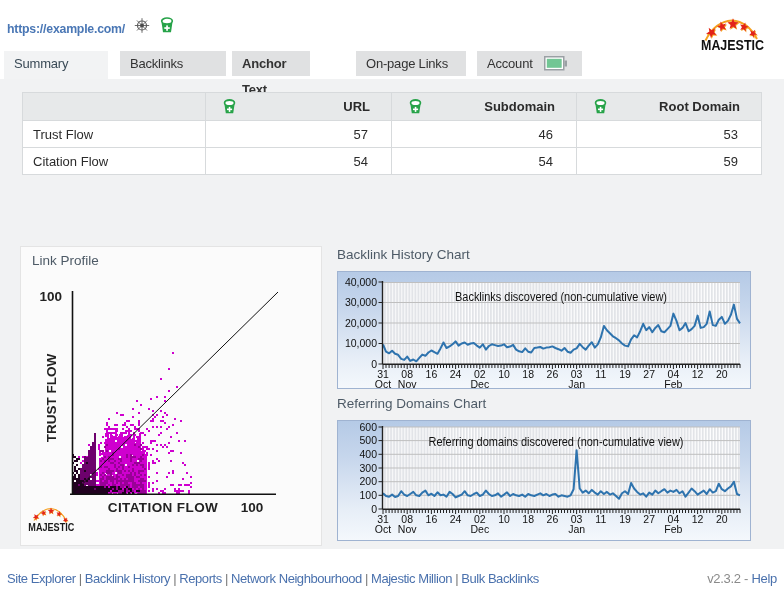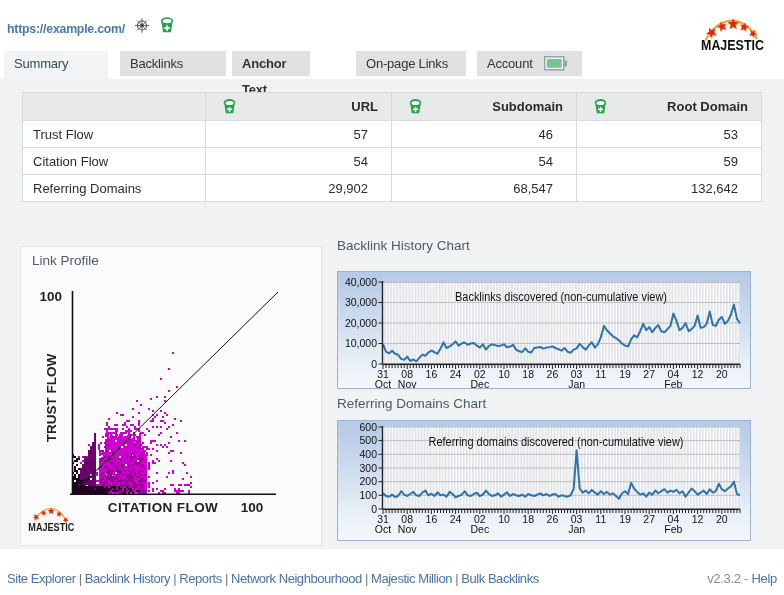--- a/index.html
+++ b/index.html
@@ -3,21 +3,21 @@
 <style>
 * { margin:0; padding:0; box-sizing:border-box; }
 html,body { width:784px; height:595px; background:#fff; font-family:"Liberation Sans",sans-serif; position:relative; overflow:hidden; }
 .abs { position:absolute; }
 .url { left:7px; top:21px; font-size:13.5px; font-weight:bold; color:#4a77b5; letter-spacing:-0.25px; transform:scaleX(0.913); transform-origin:left top; white-space:nowrap; }
 .contentbg { left:0; top:79px; width:784px; height:470px; background:#f1f2f3; }
 .tab { top:51px; height:25px; background:#e0e1e2; font-size:13px; color:#333; line-height:26px; padding-left:10px; letter-spacing:-0.2px; }
 .tab.active { background:#f2f3f4; height:28px; color:#3a4a56; }
 table.sum { border-collapse:collapse; position:absolute; left:22px; top:92px; width:739px; font-size:13px; color:#2b2b2b; table-layout:fixed; }
 table.sum td, table.sum th { border:1px solid #d7dadc; }
-table.sum th { background:#e7e9ea; height:28px; font-weight:bold; text-align:right; padding-right:13px; }
+table.sum th { background:#e7e9ea; height:28px; font-weight:bold; text-align:right; padding-right:21px; }
 table.sum td { background:#fff; height:27px; padding-right:23px; text-align:right; }
 table.sum td.lbl { text-align:left; padding-left:10px; padding-right:0; }
 .panel { left:20px; top:246px; width:302px; height:300px; background:#fbfbfb; border:1px solid #e4e4e4; }
 .ptitle { font-size:13.5px; color:#4d5a66; }
 .chartbox { left:337px; width:414px; height:118px; border:1px solid #9fb3d1; background:linear-gradient(to bottom,#b5cae6 0%,#c6d6ec 30%,#e7eef7 75%,#f4f8fc 100%); }
 .footer { left:7px; top:571px; font-size:13px; color:#4a71ad; letter-spacing:-0.45px; white-space:nowrap; }
 .footer b { color:#777; font-weight:normal; }
 .ver { right:7px; top:571px; font-size:13px; color:#8a8a8a; position:absolute; letter-spacing:-0.3px; }
 .ver span { color:#4a71ad; }
 </style></head>
@@ -106,26 +106,20 @@
         <td>57</td>
         <td>46</td>
         <td>53</td>
       </tr>
  <tr>
         <td class="lbl">Citation Flow</td>
         <td>54</td>
         <td>54</td>
         <td>59</td>
       </tr>
- <tr>
-        <td class="lbl">Referring Domains</td>
-        <td>29,902</td>
-        <td>68,547</td>
-        <td>132,642</td>
-      </tr>
 </tbody>
   </table>
 
 <div class="abs panel"></div>
 <div class="abs ptitle" style="left:32px;top:253px;">Link Profile</div>
 <svg class="abs" style="left:20px;top:246px" width="302" height="300" viewBox="0 0 302 300">
  <g transform="translate(-20,-246)">
   <path d="M78 456h2v2h-2zM80 462h2v2h-2zM82 456h2v2h-2zM82 460h2v2h-2zM86 456h2v2h-2zM88 444h2v2h-2zM96 472h2v2h-2zM96 474h2v2h-2zM96 480h2v2h-2zM96 484h2v2h-2zM98 444h2v2h-2zM98 446h2v2h-2zM98 448h2v2h-2zM98 468h2v2h-2zM98 480h2v2h-2zM98 484h2v2h-2zM99 450h2v2h-2zM99 452h2v2h-2zM99 454h2v2h-2zM99 458h2v2h-2zM99 460h2v2h-2zM99 462h2v2h-2zM99 464h2v2h-2zM99 466h2v2h-2zM99 468h2v2h-2zM99 470h2v2h-2zM99 472h2v2h-2zM99 474h2v2h-2zM99 476h2v2h-2zM99 478h2v2h-2zM99 480h2v2h-2zM99 482h2v2h-2zM99 484h2v2h-2zM99 486h2v2h-2zM99 488h2v2h-2zM99 490h2v2h-2zM99 492h2v2h-2zM100 442h2v2h-2zM100 450h2v2h-2zM101 453h2v2h-2zM101 457h2v2h-2zM101 459h2v2h-2zM101 461h2v2h-2zM101 463h2v2h-2zM101 465h2v2h-2zM101 467h2v2h-2zM101 469h2v2h-2zM101 471h2v2h-2zM101 473h2v2h-2zM101 475h2v2h-2zM101 477h2v2h-2zM101 479h2v2h-2zM101 481h2v2h-2zM101 483h2v2h-2zM101 485h2v2h-2zM101 487h2v2h-2zM101 489h2v2h-2zM101 491h2v2h-2zM102 436h2v2h-2zM102 450h2v2h-2zM102 452h2v2h-2zM103 452h2v2h-2zM103 454h2v2h-2zM103 456h2v2h-2zM103 458h2v2h-2zM103 460h2v2h-2zM103 462h2v2h-2zM103 464h2v2h-2zM103 466h2v2h-2zM103 468h2v2h-2zM103 470h2v2h-2zM103 472h2v2h-2zM103 474h2v2h-2zM103 476h2v2h-2zM103 478h2v2h-2zM103 480h2v2h-2zM103 482h2v2h-2zM103 484h2v2h-2zM103 486h2v2h-2zM103 488h2v2h-2zM103 490h2v2h-2zM103 492h2v2h-2zM104 428h2v2h-2zM104 442h2v2h-2zM104 452h2v2h-2zM105 433h2v2h-2zM105 435h2v2h-2zM105 439h2v2h-2zM105 441h2v2h-2zM105 443h2v2h-2zM105 445h2v2h-2zM105 447h2v2h-2zM105 449h2v2h-2zM105 451h2v2h-2zM105 453h2v2h-2zM105 455h2v2h-2zM105 457h2v2h-2zM105 459h2v2h-2zM105 461h2v2h-2zM105 463h2v2h-2zM105 465h2v2h-2zM105 467h2v2h-2zM105 469h2v2h-2zM105 471h2v2h-2zM105 475h2v2h-2zM105 477h2v2h-2zM105 479h2v2h-2zM105 481h2v2h-2zM105 483h2v2h-2zM105 485h2v2h-2zM105 487h2v2h-2zM105 489h2v2h-2zM106 422h2v2h-2zM106 424h2v2h-2zM106 428h2v2h-2zM106 430h2v2h-2zM106 432h2v2h-2zM107 432h2v2h-2zM107 434h2v2h-2zM107 436h2v2h-2zM107 438h2v2h-2zM107 440h2v2h-2zM107 442h2v2h-2zM107 444h2v2h-2zM107 446h2v2h-2zM107 448h2v2h-2zM107 450h2v2h-2zM107 452h2v2h-2zM107 454h2v2h-2zM107 456h2v2h-2zM107 458h2v2h-2zM107 460h2v2h-2zM107 462h2v2h-2zM107 464h2v2h-2zM107 466h2v2h-2zM107 468h2v2h-2zM107 470h2v2h-2zM107 472h2v2h-2zM107 474h2v2h-2zM107 476h2v2h-2zM107 478h2v2h-2zM107 480h2v2h-2zM107 482h2v2h-2zM107 484h2v2h-2zM107 486h2v2h-2zM107 490h2v2h-2zM107 492h2v2h-2zM108 418h2v2h-2zM108 426h2v2h-2zM108 428h2v2h-2zM108 432h2v2h-2zM109 438h2v2h-2zM109 440h2v2h-2zM109 442h2v2h-2zM109 444h2v2h-2zM109 446h2v2h-2zM109 448h2v2h-2zM109 452h2v2h-2zM109 454h2v2h-2zM109 456h2v2h-2zM109 458h2v2h-2zM109 460h2v2h-2zM109 462h2v2h-2zM109 464h2v2h-2zM109 466h2v2h-2zM109 468h2v2h-2zM109 470h2v2h-2zM109 472h2v2h-2zM109 474h2v2h-2zM109 476h2v2h-2zM109 478h2v2h-2zM109 480h2v2h-2zM109 482h2v2h-2zM109 484h2v2h-2zM109 486h2v2h-2zM109 488h2v2h-2zM109 490h2v2h-2zM109 492h2v2h-2zM110 428h2v2h-2zM110 432h2v2h-2zM110 434h2v2h-2zM110 436h2v2h-2zM111 435h2v2h-2zM111 437h2v2h-2zM111 439h2v2h-2zM111 441h2v2h-2zM111 443h2v2h-2zM111 445h2v2h-2zM111 447h2v2h-2zM111 449h2v2h-2zM111 451h2v2h-2zM111 453h2v2h-2zM111 455h2v2h-2zM111 457h2v2h-2zM111 459h2v2h-2zM111 461h2v2h-2zM111 463h2v2h-2zM111 465h2v2h-2zM111 467h2v2h-2zM111 469h2v2h-2zM111 471h2v2h-2zM111 473h2v2h-2zM111 477h2v2h-2zM111 479h2v2h-2zM111 481h2v2h-2zM111 483h2v2h-2zM111 485h2v2h-2zM111 487h2v2h-2zM111 489h2v2h-2zM111 491h2v2h-2zM112 428h2v2h-2zM112 432h2v2h-2zM112 436h2v2h-2zM113 436h2v2h-2zM113 438h2v2h-2zM113 440h2v2h-2zM113 442h2v2h-2zM113 444h2v2h-2zM113 446h2v2h-2zM113 448h2v2h-2zM113 450h2v2h-2zM113 452h2v2h-2zM113 454h2v2h-2zM113 456h2v2h-2zM113 458h2v2h-2zM113 460h2v2h-2zM113 462h2v2h-2zM113 464h2v2h-2zM113 466h2v2h-2zM113 468h2v2h-2zM113 470h2v2h-2zM113 472h2v2h-2zM113 474h2v2h-2zM113 476h2v2h-2zM113 478h2v2h-2zM113 480h2v2h-2zM113 482h2v2h-2zM113 484h2v2h-2zM113 486h2v2h-2zM113 488h2v2h-2zM113 490h2v2h-2zM113 492h2v2h-2zM114 424h2v2h-2zM114 428h2v2h-2zM114 432h2v2h-2zM115 430h2v2h-2zM115 432h2v2h-2zM115 434h2v2h-2zM115 436h2v2h-2zM115 438h2v2h-2zM115 442h2v2h-2zM115 444h2v2h-2zM115 446h2v2h-2zM115 448h2v2h-2zM115 450h2v2h-2zM115 452h2v2h-2zM115 454h2v2h-2zM115 456h2v2h-2zM115 458h2v2h-2zM115 460h2v2h-2zM115 462h2v2h-2zM115 464h2v2h-2zM115 466h2v2h-2zM115 468h2v2h-2zM115 470h2v2h-2zM115 474h2v2h-2zM115 476h2v2h-2zM115 478h2v2h-2zM115 480h2v2h-2zM115 482h2v2h-2zM115 484h2v2h-2zM115 486h2v2h-2zM115 488h2v2h-2zM115 492h2v2h-2zM116 412h2v2h-2zM116 424h2v2h-2zM116 428h2v2h-2zM116 430h2v2h-2zM116 434h2v2h-2zM117 437h2v2h-2zM117 439h2v2h-2zM117 441h2v2h-2zM117 443h2v2h-2zM117 445h2v2h-2zM117 447h2v2h-2zM117 449h2v2h-2zM117 451h2v2h-2zM117 453h2v2h-2zM117 455h2v2h-2zM117 457h2v2h-2zM117 459h2v2h-2zM117 461h2v2h-2zM117 463h2v2h-2zM117 465h2v2h-2zM117 467h2v2h-2zM117 469h2v2h-2zM117 471h2v2h-2zM117 473h2v2h-2zM117 475h2v2h-2zM117 477h2v2h-2zM117 479h2v2h-2zM117 481h2v2h-2zM117 483h2v2h-2zM117 485h2v2h-2zM117 487h2v2h-2zM117 489h2v2h-2zM117 491h2v2h-2zM118 436h2v2h-2zM119 434h2v2h-2zM119 436h2v2h-2zM119 438h2v2h-2zM119 440h2v2h-2zM119 442h2v2h-2zM119 444h2v2h-2zM119 446h2v2h-2zM119 448h2v2h-2zM119 450h2v2h-2zM119 452h2v2h-2zM119 454h2v2h-2zM119 458h2v2h-2zM119 460h2v2h-2zM119 462h2v2h-2zM119 464h2v2h-2zM119 466h2v2h-2zM119 468h2v2h-2zM119 470h2v2h-2zM119 472h2v2h-2zM119 474h2v2h-2zM119 476h2v2h-2zM119 478h2v2h-2zM119 480h2v2h-2zM119 482h2v2h-2zM119 484h2v2h-2zM119 486h2v2h-2zM119 488h2v2h-2zM119 490h2v2h-2zM119 492h2v2h-2zM120 414h2v2h-2zM120 432h2v2h-2zM120 434h2v2h-2zM121 434h2v2h-2zM121 436h2v2h-2zM121 438h2v2h-2zM121 440h2v2h-2zM121 442h2v2h-2zM121 444h2v2h-2zM121 448h2v2h-2zM121 450h2v2h-2zM121 452h2v2h-2zM121 454h2v2h-2zM121 456h2v2h-2zM121 458h2v2h-2zM121 460h2v2h-2zM121 462h2v2h-2zM121 464h2v2h-2zM121 466h2v2h-2zM121 468h2v2h-2zM121 470h2v2h-2zM121 472h2v2h-2zM121 474h2v2h-2zM121 476h2v2h-2zM121 478h2v2h-2zM121 480h2v2h-2zM121 482h2v2h-2zM121 484h2v2h-2zM121 486h2v2h-2zM121 488h2v2h-2zM121 490h2v2h-2zM121 492h2v2h-2zM122 414h2v2h-2zM122 424h2v2h-2zM122 428h2v2h-2zM122 432h2v2h-2zM123 437h2v2h-2zM123 439h2v2h-2zM123 441h2v2h-2zM123 443h2v2h-2zM123 445h2v2h-2zM123 447h2v2h-2zM123 449h2v2h-2zM123 451h2v2h-2zM123 453h2v2h-2zM123 455h2v2h-2zM123 457h2v2h-2zM123 459h2v2h-2zM123 461h2v2h-2zM123 463h2v2h-2zM123 465h2v2h-2zM123 467h2v2h-2zM123 469h2v2h-2zM123 471h2v2h-2zM123 473h2v2h-2zM123 475h2v2h-2zM123 477h2v2h-2zM123 479h2v2h-2zM123 481h2v2h-2zM123 483h2v2h-2zM123 485h2v2h-2zM123 487h2v2h-2zM123 489h2v2h-2zM123 491h2v2h-2zM124 422h2v2h-2zM124 424h2v2h-2zM124 432h2v2h-2zM124 436h2v2h-2zM125 430h2v2h-2zM125 432h2v2h-2zM125 436h2v2h-2zM125 438h2v2h-2zM125 440h2v2h-2zM125 442h2v2h-2zM125 446h2v2h-2zM125 448h2v2h-2zM125 450h2v2h-2zM125 452h2v2h-2zM125 454h2v2h-2zM125 456h2v2h-2zM125 458h2v2h-2zM125 460h2v2h-2zM125 462h2v2h-2zM125 466h2v2h-2zM125 468h2v2h-2zM125 470h2v2h-2zM125 472h2v2h-2zM125 474h2v2h-2zM125 476h2v2h-2zM125 478h2v2h-2zM125 480h2v2h-2zM125 482h2v2h-2zM125 484h2v2h-2zM125 486h2v2h-2zM125 488h2v2h-2zM125 490h2v2h-2zM125 492h2v2h-2zM126 420h2v2h-2zM126 426h2v2h-2zM126 430h2v2h-2zM127 435h2v2h-2zM127 437h2v2h-2zM127 439h2v2h-2zM127 441h2v2h-2zM127 443h2v2h-2zM127 445h2v2h-2zM127 447h2v2h-2zM127 449h2v2h-2zM127 451h2v2h-2zM127 453h2v2h-2zM127 455h2v2h-2zM127 457h2v2h-2zM127 459h2v2h-2zM127 461h2v2h-2zM127 463h2v2h-2zM127 465h2v2h-2zM127 467h2v2h-2zM127 469h2v2h-2zM127 471h2v2h-2zM127 473h2v2h-2zM127 475h2v2h-2zM127 477h2v2h-2zM127 479h2v2h-2zM127 481h2v2h-2zM127 483h2v2h-2zM127 485h2v2h-2zM127 489h2v2h-2zM127 491h2v2h-2zM128 420h2v2h-2zM128 428h2v2h-2zM128 430h2v2h-2zM128 432h2v2h-2zM128 434h2v2h-2zM129 436h2v2h-2zM129 438h2v2h-2zM129 440h2v2h-2zM129 442h2v2h-2zM129 444h2v2h-2zM129 446h2v2h-2zM129 448h2v2h-2zM129 450h2v2h-2zM129 452h2v2h-2zM129 454h2v2h-2zM129 456h2v2h-2zM129 458h2v2h-2zM129 460h2v2h-2zM129 462h2v2h-2zM129 464h2v2h-2zM129 466h2v2h-2zM129 468h2v2h-2zM129 470h2v2h-2zM129 472h2v2h-2zM129 474h2v2h-2zM129 476h2v2h-2zM129 478h2v2h-2zM129 480h2v2h-2zM129 482h2v2h-2zM129 484h2v2h-2zM129 486h2v2h-2zM129 488h2v2h-2zM129 490h2v2h-2zM129 492h2v2h-2zM130 424h2v2h-2zM130 430h2v2h-2zM130 434h2v2h-2zM131 439h2v2h-2zM131 441h2v2h-2zM131 443h2v2h-2zM131 445h2v2h-2zM131 447h2v2h-2zM131 449h2v2h-2zM131 451h2v2h-2zM131 453h2v2h-2zM131 457h2v2h-2zM131 459h2v2h-2zM131 461h2v2h-2zM131 463h2v2h-2zM131 465h2v2h-2zM131 467h2v2h-2zM131 469h2v2h-2zM131 471h2v2h-2zM131 473h2v2h-2zM131 475h2v2h-2zM131 477h2v2h-2zM131 479h2v2h-2zM131 481h2v2h-2zM131 483h2v2h-2zM131 485h2v2h-2zM131 487h2v2h-2zM131 489h2v2h-2zM131 491h2v2h-2zM132 408h2v2h-2zM132 416h2v2h-2zM132 424h2v2h-2zM132 438h2v2h-2zM133 432h2v2h-2zM133 434h2v2h-2zM133 436h2v2h-2zM133 438h2v2h-2zM133 440h2v2h-2zM133 442h2v2h-2zM133 444h2v2h-2zM133 446h2v2h-2zM133 448h2v2h-2zM133 450h2v2h-2zM133 452h2v2h-2zM133 454h2v2h-2zM133 456h2v2h-2zM133 458h2v2h-2zM133 460h2v2h-2zM133 462h2v2h-2zM133 464h2v2h-2zM133 466h2v2h-2zM133 468h2v2h-2zM133 470h2v2h-2zM133 472h2v2h-2zM133 474h2v2h-2zM133 476h2v2h-2zM133 478h2v2h-2zM133 480h2v2h-2zM133 482h2v2h-2zM133 484h2v2h-2zM133 486h2v2h-2zM133 488h2v2h-2zM133 490h2v2h-2zM133 492h2v2h-2zM134 426h2v2h-2zM134 428h2v2h-2zM134 434h2v2h-2zM134 440h2v2h-2zM135 443h2v2h-2zM135 445h2v2h-2zM135 447h2v2h-2zM135 449h2v2h-2zM135 451h2v2h-2zM135 453h2v2h-2zM135 455h2v2h-2zM135 457h2v2h-2zM135 459h2v2h-2zM135 461h2v2h-2zM135 463h2v2h-2zM135 465h2v2h-2zM135 467h2v2h-2zM135 469h2v2h-2zM135 471h2v2h-2zM135 473h2v2h-2zM135 475h2v2h-2zM135 477h2v2h-2zM135 479h2v2h-2zM135 481h2v2h-2zM135 483h2v2h-2zM135 485h2v2h-2zM135 487h2v2h-2zM135 489h2v2h-2zM135 491h2v2h-2zM136 400h2v2h-2zM136 428h2v2h-2zM136 436h2v2h-2zM136 440h2v2h-2zM136 442h2v2h-2zM137 436h2v2h-2zM137 438h2v2h-2zM137 440h2v2h-2zM137 442h2v2h-2zM137 444h2v2h-2zM137 446h2v2h-2zM137 448h2v2h-2zM137 450h2v2h-2zM137 452h2v2h-2zM137 454h2v2h-2zM137 456h2v2h-2zM137 458h2v2h-2zM137 462h2v2h-2zM137 464h2v2h-2zM137 466h2v2h-2zM137 468h2v2h-2zM137 470h2v2h-2zM137 472h2v2h-2zM137 474h2v2h-2zM137 476h2v2h-2zM137 478h2v2h-2zM137 480h2v2h-2zM137 482h2v2h-2zM137 484h2v2h-2zM137 486h2v2h-2zM137 488h2v2h-2zM137 490h2v2h-2zM137 492h2v2h-2zM138 412h2v2h-2zM138 420h2v2h-2zM138 422h2v2h-2zM138 424h2v2h-2zM138 428h2v2h-2zM138 430h2v2h-2zM139 433h2v2h-2zM139 435h2v2h-2zM139 437h2v2h-2zM139 439h2v2h-2zM139 441h2v2h-2zM139 443h2v2h-2zM139 445h2v2h-2zM139 447h2v2h-2zM139 449h2v2h-2zM139 451h2v2h-2zM139 453h2v2h-2zM139 455h2v2h-2zM139 457h2v2h-2zM139 459h2v2h-2zM139 461h2v2h-2zM139 463h2v2h-2zM139 465h2v2h-2zM139 467h2v2h-2zM139 469h2v2h-2zM139 471h2v2h-2zM139 473h2v2h-2zM139 475h2v2h-2zM139 477h2v2h-2zM139 479h2v2h-2zM139 481h2v2h-2zM139 483h2v2h-2zM139 485h2v2h-2zM139 487h2v2h-2zM139 489h2v2h-2zM139 491h2v2h-2zM140 404h2v2h-2zM140 432h2v2h-2zM141 451h2v2h-2zM141 453h2v2h-2zM141 455h2v2h-2zM141 457h2v2h-2zM141 459h2v2h-2zM141 461h2v2h-2zM141 463h2v2h-2zM141 465h2v2h-2zM141 467h2v2h-2zM141 469h2v2h-2zM141 471h2v2h-2zM141 473h2v2h-2zM141 475h2v2h-2zM141 477h2v2h-2zM141 479h2v2h-2zM141 481h2v2h-2zM141 483h2v2h-2zM141 485h2v2h-2zM141 487h2v2h-2zM141 489h2v2h-2zM141 491h2v2h-2zM142 432h2v2h-2zM142 442h2v2h-2zM142 446h2v2h-2zM142 448h2v2h-2zM142 450h2v2h-2zM143 450h2v2h-2zM143 452h2v2h-2zM143 454h2v2h-2zM143 456h2v2h-2zM143 458h2v2h-2zM143 460h2v2h-2zM143 462h2v2h-2zM143 464h2v2h-2zM143 466h2v2h-2zM143 468h2v2h-2zM143 470h2v2h-2zM143 472h2v2h-2zM143 474h2v2h-2zM143 476h2v2h-2zM143 478h2v2h-2zM143 480h2v2h-2zM143 482h2v2h-2zM143 484h2v2h-2zM143 488h2v2h-2zM143 490h2v2h-2zM143 492h2v2h-2zM144 434h2v2h-2zM144 446h2v2h-2zM144 450h2v2h-2zM144 454h2v2h-2zM144 462h2v2h-2zM144 464h2v2h-2zM144 468h2v2h-2zM144 484h2v2h-2zM144 486h2v2h-2zM144 490h2v2h-2zM144 492h2v2h-2zM145 456h2v2h-2zM145 458h2v2h-2zM145 460h2v2h-2zM145 462h2v2h-2zM145 464h2v2h-2zM145 466h2v2h-2zM145 468h2v2h-2zM145 470h2v2h-2zM145 472h2v2h-2zM145 474h2v2h-2zM145 476h2v2h-2zM145 478h2v2h-2zM145 480h2v2h-2zM145 482h2v2h-2zM145 484h2v2h-2zM145 486h2v2h-2zM145 488h2v2h-2zM145 490h2v2h-2zM145 492h2v2h-2zM146 428h2v2h-2zM146 446h2v2h-2zM146 448h2v2h-2zM146 452h2v2h-2zM146 454h2v2h-2zM148 408h2v2h-2zM148 430h2v2h-2zM148 448h2v2h-2zM148 462h2v2h-2zM148 464h2v2h-2zM148 466h2v2h-2zM148 468h2v2h-2zM148 476h2v2h-2zM148 482h2v2h-2zM148 484h2v2h-2zM148 486h2v2h-2zM148 490h2v2h-2zM150 398h2v2h-2zM150 420h2v2h-2zM150 440h2v2h-2zM150 442h2v2h-2zM150 454h2v2h-2zM152 410h2v2h-2zM152 414h2v2h-2zM152 418h2v2h-2zM152 420h2v2h-2zM152 426h2v2h-2zM152 440h2v2h-2zM152 448h2v2h-2zM152 460h2v2h-2zM152 462h2v2h-2zM152 482h2v2h-2zM152 488h2v2h-2zM152 490h2v2h-2zM154 416h2v2h-2zM154 440h2v2h-2zM154 462h2v2h-2zM156 396h2v2h-2zM156 414h2v2h-2zM156 426h2v2h-2zM156 444h2v2h-2zM156 450h2v2h-2zM156 458h2v2h-2zM156 472h2v2h-2zM156 480h2v2h-2zM156 488h2v2h-2zM158 434h2v2h-2zM158 460h2v2h-2zM158 492h2v2h-2zM160 378h2v2h-2zM160 410h2v2h-2zM160 420h2v2h-2zM160 426h2v2h-2zM160 432h2v2h-2zM160 444h2v2h-2zM160 490h2v2h-2zM162 416h2v2h-2zM162 420h2v2h-2zM162 446h2v2h-2zM162 490h2v2h-2zM162 492h2v2h-2zM164 396h2v2h-2zM164 400h2v2h-2zM164 412h2v2h-2zM164 422h2v2h-2zM164 444h2v2h-2zM164 488h2v2h-2zM164 492h2v2h-2zM166 414h2v2h-2zM166 428h2v2h-2zM166 446h2v2h-2zM166 476h2v2h-2zM168 368h2v2h-2zM168 390h2v2h-2zM168 426h2v2h-2zM168 442h2v2h-2zM168 452h2v2h-2zM168 472h2v2h-2zM170 436h2v2h-2zM170 450h2v2h-2zM170 460h2v2h-2zM170 484h2v2h-2zM172 352h2v2h-2zM172 424h2v2h-2zM172 450h2v2h-2zM172 470h2v2h-2zM172 472h2v2h-2zM172 484h2v2h-2zM174 418h2v2h-2zM174 488h2v2h-2zM174 490h2v2h-2zM176 386h2v2h-2zM176 432h2v2h-2zM176 490h2v2h-2zM176 492h2v2h-2zM178 440h2v2h-2zM178 484h2v2h-2zM178 488h2v2h-2zM178 490h2v2h-2zM178 492h2v2h-2zM180 420h2v2h-2zM180 452h2v2h-2zM180 484h2v2h-2zM180 490h2v2h-2zM182 462h2v2h-2zM182 478h2v2h-2zM182 490h2v2h-2zM184 440h2v2h-2zM184 464h2v2h-2zM184 484h2v2h-2zM186 472h2v2h-2zM186 484h2v2h-2zM188 484h2v2h-2zM188 490h2v2h-2zM188 492h2v2h-2zM190 476h2v2h-2zM190 482h2v2h-2zM190 486h2v2h-2z" fill="#cf00cf"></path>
   <path d="M100 450h2v2h-2zM100 460h2v2h-2zM100 466h2v2h-2zM100 474h2v2h-2zM100 478h2v2h-2zM100 480h2v2h-2zM100 482h2v2h-2zM100 484h2v2h-2zM102 450h2v2h-2zM102 458h2v2h-2zM102 472h2v2h-2zM102 476h2v2h-2zM102 478h2v2h-2zM102 482h2v2h-2zM102 484h2v2h-2zM104 446h2v2h-2zM104 456h2v2h-2zM104 460h2v2h-2zM104 466h2v2h-2zM104 474h2v2h-2zM104 480h2v2h-2zM104 482h2v2h-2zM104 484h2v2h-2zM104 486h2v2h-2zM106 444h2v2h-2zM106 450h2v2h-2zM106 466h2v2h-2zM106 470h2v2h-2zM106 472h2v2h-2zM106 476h2v2h-2zM106 478h2v2h-2zM106 480h2v2h-2zM106 482h2v2h-2zM108 456h2v2h-2zM108 458h2v2h-2zM108 460h2v2h-2zM108 468h2v2h-2zM108 470h2v2h-2zM108 472h2v2h-2zM108 476h2v2h-2zM108 478h2v2h-2zM108 484h2v2h-2zM110 458h2v2h-2zM110 462h2v2h-2zM110 470h2v2h-2zM110 472h2v2h-2zM110 474h2v2h-2zM110 476h2v2h-2zM110 478h2v2h-2zM110 480h2v2h-2zM110 492h2v2h-2zM112 452h2v2h-2zM112 454h2v2h-2zM112 458h2v2h-2zM112 462h2v2h-2zM112 470h2v2h-2zM112 476h2v2h-2zM112 478h2v2h-2zM112 480h2v2h-2zM112 482h2v2h-2zM112 484h2v2h-2zM112 488h2v2h-2zM114 460h2v2h-2zM114 464h2v2h-2zM114 466h2v2h-2zM114 478h2v2h-2zM114 484h2v2h-2zM116 468h2v2h-2zM116 470h2v2h-2zM116 474h2v2h-2zM116 476h2v2h-2zM116 478h2v2h-2zM116 480h2v2h-2zM116 482h2v2h-2zM116 486h2v2h-2zM116 488h2v2h-2zM118 448h2v2h-2zM118 458h2v2h-2zM118 462h2v2h-2zM118 466h2v2h-2zM118 470h2v2h-2zM118 472h2v2h-2zM118 476h2v2h-2zM118 480h2v2h-2zM118 490h2v2h-2zM118 492h2v2h-2zM120 458h2v2h-2zM120 460h2v2h-2zM120 464h2v2h-2zM120 470h2v2h-2zM120 472h2v2h-2zM120 478h2v2h-2zM120 480h2v2h-2zM120 482h2v2h-2zM120 484h2v2h-2zM120 486h2v2h-2zM120 490h2v2h-2zM120 492h2v2h-2zM122 464h2v2h-2zM122 466h2v2h-2zM122 468h2v2h-2zM122 474h2v2h-2zM122 480h2v2h-2zM122 484h2v2h-2zM122 486h2v2h-2zM122 490h2v2h-2zM124 470h2v2h-2zM124 478h2v2h-2zM124 480h2v2h-2zM124 482h2v2h-2zM124 484h2v2h-2zM126 454h2v2h-2zM126 456h2v2h-2zM126 474h2v2h-2zM126 476h2v2h-2zM126 480h2v2h-2zM126 482h2v2h-2zM126 484h2v2h-2zM126 488h2v2h-2zM126 490h2v2h-2zM128 466h2v2h-2zM128 470h2v2h-2zM128 474h2v2h-2zM128 476h2v2h-2zM128 478h2v2h-2zM128 480h2v2h-2zM128 484h2v2h-2zM128 486h2v2h-2zM128 490h2v2h-2zM130 454h2v2h-2zM130 456h2v2h-2zM130 458h2v2h-2zM130 460h2v2h-2zM130 472h2v2h-2zM130 474h2v2h-2zM130 476h2v2h-2zM130 478h2v2h-2zM130 480h2v2h-2zM132 456h2v2h-2zM132 464h2v2h-2zM132 468h2v2h-2zM132 470h2v2h-2zM132 476h2v2h-2zM132 478h2v2h-2zM132 480h2v2h-2zM132 482h2v2h-2zM132 484h2v2h-2zM132 486h2v2h-2zM132 490h2v2h-2zM134 444h2v2h-2zM134 456h2v2h-2zM134 462h2v2h-2zM134 472h2v2h-2zM134 474h2v2h-2zM134 482h2v2h-2zM134 484h2v2h-2zM134 486h2v2h-2zM134 488h2v2h-2zM136 462h2v2h-2zM136 464h2v2h-2zM136 476h2v2h-2zM136 484h2v2h-2zM136 486h2v2h-2zM138 446h2v2h-2zM138 458h2v2h-2zM138 462h2v2h-2zM138 470h2v2h-2zM138 472h2v2h-2zM138 476h2v2h-2zM138 480h2v2h-2zM138 484h2v2h-2zM138 488h2v2h-2zM138 492h2v2h-2zM140 444h2v2h-2zM140 448h2v2h-2zM140 456h2v2h-2zM140 458h2v2h-2zM140 460h2v2h-2zM140 464h2v2h-2zM140 470h2v2h-2zM140 474h2v2h-2zM140 478h2v2h-2zM140 480h2v2h-2zM140 482h2v2h-2zM140 484h2v2h-2zM140 486h2v2h-2zM140 490h2v2h-2zM140 492h2v2h-2zM142 454h2v2h-2zM142 458h2v2h-2zM142 464h2v2h-2zM142 466h2v2h-2zM142 470h2v2h-2zM142 478h2v2h-2zM142 480h2v2h-2zM142 484h2v2h-2zM142 486h2v2h-2zM142 488h2v2h-2zM142 490h2v2h-2zM142 492h2v2h-2zM144 468h2v2h-2zM144 474h2v2h-2zM144 480h2v2h-2zM144 490h2v2h-2zM144 492h2v2h-2z" fill="#990197"></path>
   <path d="M78 475h2v2h-2zM78 477h2v2h-2zM78 479h2v2h-2zM78 481h2v2h-2zM78 483h2v2h-2zM78 485h2v2h-2zM78 487h2v2h-2zM78 489h2v2h-2zM78 491h2v2h-2zM80 468h2v2h-2zM80 470h2v2h-2zM80 472h2v2h-2zM80 474h2v2h-2zM80 476h2v2h-2zM80 478h2v2h-2zM82 464h2v2h-2zM82 466h2v2h-2zM82 468h2v2h-2zM82 470h2v2h-2zM82 472h2v2h-2zM82 474h2v2h-2zM82 476h2v2h-2zM82 478h2v2h-2zM82 482h2v2h-2zM84 456h2v2h-2zM84 458h2v2h-2zM84 460h2v2h-2zM84 462h2v2h-2zM84 464h2v2h-2zM84 466h2v2h-2zM84 468h2v2h-2zM84 472h2v2h-2zM84 474h2v2h-2zM84 476h2v2h-2zM84 480h2v2h-2zM84 482h2v2h-2zM84 484h2v2h-2zM86 457h2v2h-2zM86 459h2v2h-2zM86 461h2v2h-2zM86 463h2v2h-2zM86 465h2v2h-2zM86 467h2v2h-2zM86 469h2v2h-2zM86 471h2v2h-2zM86 473h2v2h-2zM86 475h2v2h-2zM86 477h2v2h-2zM86 479h2v2h-2zM86 481h2v2h-2zM86 483h2v2h-2zM86 487h2v2h-2zM86 489h2v2h-2zM86 491h2v2h-2zM88 450h2v2h-2zM88 452h2v2h-2zM88 454h2v2h-2zM88 456h2v2h-2zM88 458h2v2h-2zM88 460h2v2h-2zM88 462h2v2h-2zM88 464h2v2h-2zM88 466h2v2h-2zM88 468h2v2h-2zM88 470h2v2h-2zM88 472h2v2h-2zM88 474h2v2h-2zM88 476h2v2h-2zM88 480h2v2h-2zM88 482h2v2h-2zM88 484h2v2h-2zM90 446h2v2h-2zM90 448h2v2h-2zM90 450h2v2h-2zM90 452h2v2h-2zM90 454h2v2h-2zM90 456h2v2h-2zM90 458h2v2h-2zM90 460h2v2h-2zM90 462h2v2h-2zM90 464h2v2h-2zM90 466h2v2h-2zM90 468h2v2h-2zM90 470h2v2h-2zM90 472h2v2h-2zM90 476h2v2h-2zM90 480h2v2h-2zM90 482h2v2h-2zM90 484h2v2h-2zM92 442h2v2h-2zM92 444h2v2h-2zM92 446h2v2h-2zM92 448h2v2h-2zM92 450h2v2h-2zM92 452h2v2h-2zM92 454h2v2h-2zM92 456h2v2h-2zM92 458h2v2h-2zM92 460h2v2h-2zM92 462h2v2h-2zM92 464h2v2h-2zM92 466h2v2h-2zM92 468h2v2h-2zM92 470h2v2h-2zM92 472h2v2h-2zM92 474h2v2h-2zM92 476h2v2h-2zM92 478h2v2h-2zM92 480h2v2h-2zM92 482h2v2h-2zM92 484h2v2h-2zM94 433h2v2h-2zM94 435h2v2h-2zM94 437h2v2h-2zM94 439h2v2h-2zM94 441h2v2h-2zM94 443h2v2h-2zM94 445h2v2h-2zM94 447h2v2h-2zM94 449h2v2h-2zM94 451h2v2h-2zM94 453h2v2h-2zM94 455h2v2h-2zM94 457h2v2h-2zM94 459h2v2h-2zM94 461h2v2h-2zM94 463h2v2h-2zM94 465h2v2h-2zM94 467h2v2h-2zM94 469h2v2h-2zM94 471h2v2h-2zM94 473h2v2h-2zM94 475h2v2h-2zM94 477h2v2h-2zM94 479h2v2h-2zM94 481h2v2h-2zM94 483h2v2h-2zM94 485h2v2h-2zM94 487h2v2h-2zM94 489h2v2h-2zM94 491h2v2h-2z" fill="#6d016d"></path>
@@ -148,21 +142,21 @@
     <polygon points="37.3,7.7 37.5,9.8 39.5,10.5 37.5,11.3 37.5,13.4 36.2,11.8 34.1,12.4 35.2,10.6 34.0,8.9 36.1,9.4" fill="#f5a01e"></polygon>
     <polygon points="44.4,14.2 44.1,16.1 45.7,17.2 43.8,17.5 43.3,19.4 42.4,17.6 40.4,17.7 41.8,16.4 41.1,14.5 42.9,15.4" fill="#f5a01e"></polygon>
     <polygon points="11.4,10.1 13.1,11.6 15.2,10.5 14.4,12.7 16.0,14.3 13.7,14.2 12.7,16.3 12.1,14.0 9.8,13.7 11.7,12.4" fill="#e2231a"></polygon>
     <polygon points="19.7,6.1 20.9,7.8 23.0,7.3 21.8,9.0 22.9,10.8 20.8,10.2 19.5,11.8 19.5,9.7 17.5,8.9 19.5,8.2" fill="#e2231a"></polygon>
     <polygon points="28.0,3.6 28.8,5.8 31.2,5.9 29.4,7.4 30.0,9.8 28.0,8.4 26.0,9.8 26.6,7.4 24.8,5.9 27.2,5.8" fill="#e2231a"></polygon>
     <polygon points="36.8,7.1 37.0,9.2 39.0,9.9 37.0,10.7 37.0,12.8 35.7,11.2 33.6,11.8 34.7,10.0 33.5,8.3 35.6,8.8" fill="#e2231a"></polygon>
     <polygon points="43.9,13.6 43.6,15.5 45.2,16.6 43.3,16.9 42.8,18.8 41.9,17.0 39.9,17.1 41.3,15.8 40.6,13.9 42.4,14.8" fill="#e2231a"></polygon>
  <text x="5.3" y="26.7" font-size="10" font-weight="bold" fill="#1c1c1c" textLength="46" lengthAdjust="spacingAndGlyphs">MAJESTIC</text>
 </svg>
 
-<div class="abs ptitle" style="left:337px;top:238px;text-align:center;">Backlink History Chart</div>
+<div class="abs ptitle" style="left:337px;top:247px;text-align:center;">Backlink History Chart</div>
 <div class="abs chartbox" style="top:271px;"></div>
 <svg class="abs" style="left:337px;top:271px" width="414" height="118" viewBox="0 0 414 118">
  <defs>
   <pattern id="vstripe" width="3.025" height="8" patternUnits="userSpaceOnUse">
     <rect width="3.025" height="8" fill="#e2e4e8"></rect>
     <rect x="1.9" width="1.125" height="8" fill="#fdfdfe"></rect>
   </pattern>
  </defs>
  <g transform="translate(-337,-271)">
   <rect x="383" y="282" width="357" height="82" fill="url(#vstripe)"></rect>

